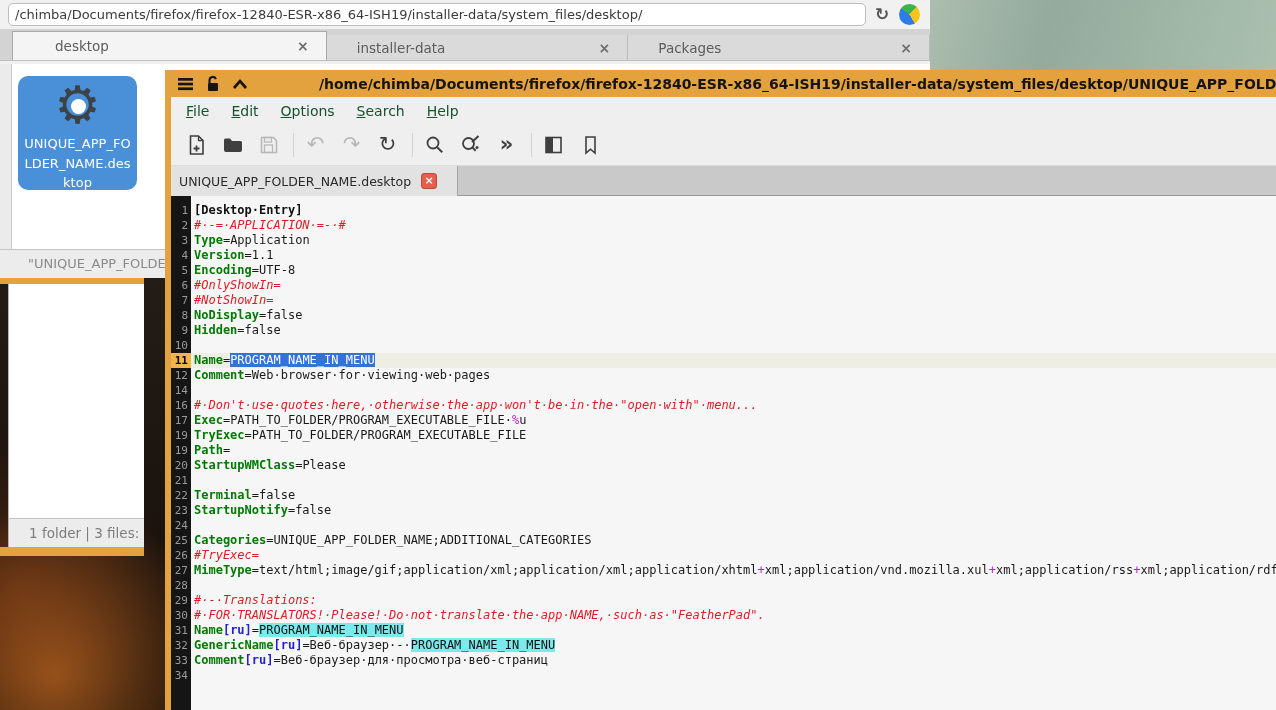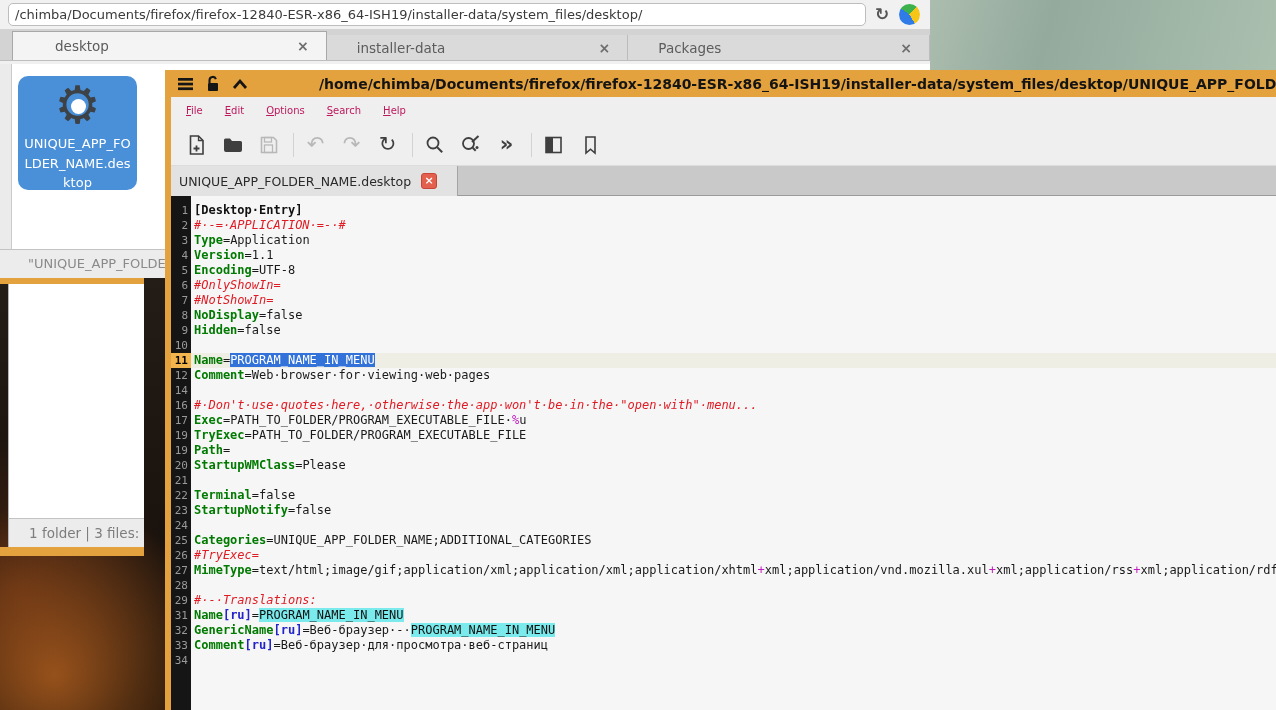--- a/index.html
+++ b/index.html
@@ -51,21 +51,21 @@
   #fm2 .status { position:absolute; left:8px; right:0; bottom:9px; height:29px; background:#ececec; border-top:1px solid #c3c3c3;
     border-left:1px solid #b5b5b5; font:13.5px/28px "DejaVu Sans",sans-serif; color:#7d7d7d; padding-left:20px; white-space:nowrap; overflow:hidden; }
 
   
   #editor { position:absolute; left:165px; top:70px; width:1111px; height:640px; z-index:4;
     background:#f6f6f6; border-left:6px solid #e3a23e; }
   .titlebar { position:absolute; left:0; top:0; right:0; height:27px; background:#e3a23e; display:flex; align-items:center; }
   .tb-btn { width:27px; height:23px; display:flex; align-items:center; justify-content:center; margin-left:2px; }
   .win-title { font:bold 14px "DejaVu Sans",sans-serif; color:#141414; margin-left:66px; white-space:nowrap; overflow:hidden; }
   .menubar { position:absolute; left:0; top:27px; right:0; height:27px; background:#efefef; display:flex; align-items:center; padding-left:4px; }
-  .menu-item { padding:0 11px; font-size:10px; color:#be185d; }
+  .menu-item { padding:0 11px; font-size:14px; color:#14532d; }
   .menu-item u { text-decoration:underline; }
   .toolbar { position:absolute; left:0; top:54px; right:0; height:42px; background:#efefef; border-bottom:1px solid #dcdcdc;
     display:flex; align-items:center; padding-left:12px; }
   .tbtn { width:27px; height:27px; margin-right:9px; display:flex; align-items:center; justify-content:center; color:#3f3f3f; }
   .tbtn.disabled { color:#b8b8b8; }
   .tglyph { font:21px/21px "DejaVu Sans",sans-serif; }
   .tsep { width:1px; height:24px; background:#d2d2d2; margin:0 8px 0 2px; }
   .edit-tabbar { position:absolute; left:0; top:96px; right:0; height:30px; background:#c9c9c9; border-bottom:1px solid #9b9b9b; }
   .edit-tab { position:absolute; left:0; top:0; width:287px; height:30px; background:#e2e2e2; border-right:1px solid #a5a5a5;
     display:flex; align-items:center; padding:0 8px; }
@@ -341,20 +341,24 @@
         </div>
         <div class="crow">
           <span class="ln">28</span>
           <span class="cline"></span>
         </div>
         <div class="crow">
           <span class="ln">29</span>
           <span class="cline"><span class="sg-cm">#·-·Translations:</span></span>
         </div>
         <div class="crow">
+          <span class="ln">30</span>
+          <span class="cline"><span class="sg-cm">#·FOR·TRANSLATORS!·Please!·Do·not·translate·the·app·NAME,·such·as·"FeatherPad".</span></span>
+        </div>
+        <div class="crow">
           <span class="ln">31</span>
           <span class="cline"><span class="sg-k">Name</span><span class="sg-ru">[ru]</span><span class="sg-v">=</span><span class="sg-hl">PROGRAM_NAME_IN_MENU</span></span>
         </div>
         <div class="crow">
           <span class="ln">32</span>
           <span class="cline"><span class="sg-k">GenericName</span><span class="sg-ru">[ru]</span><span class="sg-v">=Веб-браузер·-·</span><span class="sg-hl">PROGRAM_NAME_IN_MENU</span></span>
         </div>
         <div class="crow">
           <span class="ln">33</span>
           <span class="cline"><span class="sg-k">Comment</span><span class="sg-ru">[ru]</span><span class="sg-v">=Веб-браузер·для·просмотра·веб-страниц</span></span>

